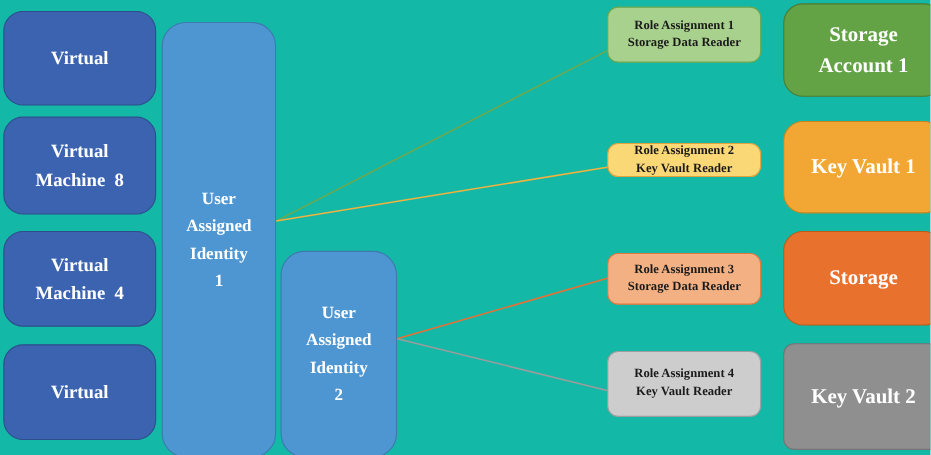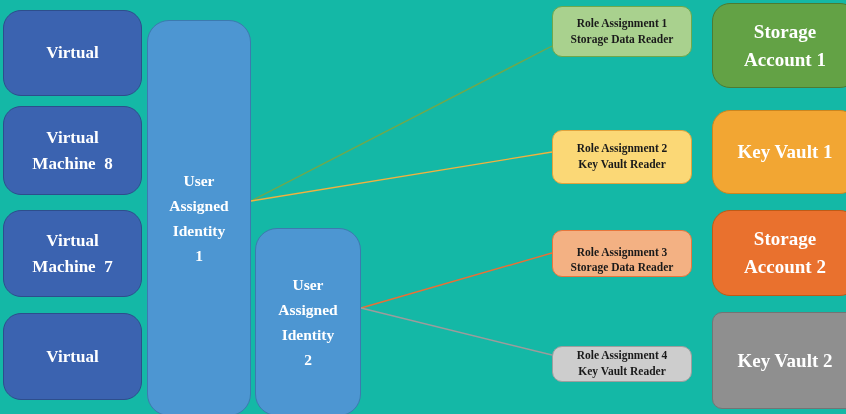--- a/index.html
+++ b/index.html
@@ -56,23 +56,23 @@
 
   .ra {
     left: 552px;
     width: 140px;
     border: 1.3px solid;
     border-radius: 10px;
     font-size: 11.5px;
     line-height: 1.35;
   }
   #role-assignment-1 { top: 6px;  height: 51px; }
-  #role-assignment-2 { top: 130px; height: 54px; }
-  #role-assignment-3 { top: 230px; height: 47px; justify-content: flex-end; }
-  #role-assignment-4 { top: 346px; height: 36px; }
+  #role-assignment-2 { top: 130px; height: 31px; }
+  #role-assignment-3 { top: 230px; height: 47px; }
+  #role-assignment-4 { top: 319px; height: 60px; }
 
   .resource {
     left: 712px;
     width: 146px;
     border: 1.5px solid;
     border-radius: 18px;
     font-size: 19px;
     line-height: 1.45;
   }
   #storage-account-1 { top: 3px;   height: 85px; }
@@ -94,21 +94,21 @@
 
   <div class="box vm" id="vm-1" style="background-color: rgb(59, 99, 176); border-color: rgb(45, 78, 140); color: rgb(255, 255, 255);">
     <div class="box-line">Virtual</div>
   </div>
   <div class="box vm" id="vm-2" style="background-color: rgb(59, 99, 176); border-color: rgb(45, 78, 140); color: rgb(255, 255, 255);">
     <div class="box-line">Virtual</div>
     <div class="box-line">Machine  8</div>
   </div>
   <div class="box vm" id="vm-3" style="background-color: rgb(59, 99, 176); border-color: rgb(45, 78, 140); color: rgb(255, 255, 255);">
     <div class="box-line">Virtual</div>
-    <div class="box-line">Machine  7</div>
+    <div class="box-line">Machine  4</div>
   </div>
   <div class="box vm" id="vm-4" style="background-color: rgb(59, 99, 176); border-color: rgb(45, 78, 140); color: rgb(255, 255, 255);">
     <div class="box-line">Virtual</div>
   </div>
 
   <div class="box identity" id="identity-1" style="background-color: rgb(77, 150, 210); border-color: rgb(60, 122, 175); color: rgb(255, 255, 255);">
     <div class="box-line">User</div>
     <div class="box-line">Assigned</div>
     <div class="box-line">Identity</div>
     <div class="box-line">1</div>
@@ -140,20 +140,19 @@
   <div class="box resource" id="storage-account-1" style="background-color: rgb(99, 162, 69); border-color: rgb(77, 123, 51); color: rgb(255, 255, 255);">
     <div class="box-line">Storage</div>
     <div class="box-line">Account 1</div>
   </div>
   <div class="box resource" id="key-vault-1" style="background-color: rgb(242, 166, 51); border-color: rgb(204, 133, 30); color: rgb(255, 255, 255);">
     <div class="box-line">Key Vault 1</div>
     <div class="box-line"></div>
   </div>
   <div class="box resource" id="storage-account-2" style="background-color: rgb(233, 113, 46); border-color: rgb(191, 91, 22); color: rgb(255, 255, 255);">
     <div class="box-line">Storage</div>
-    <div class="box-line">Account 2</div>
   </div>
   <div class="box resource" id="key-vault-2" style="background-color: rgb(143, 143, 143); border-color: rgb(116, 116, 116); color: rgb(255, 255, 255);">
     <div class="box-line">Key Vault 2</div>
     <div class="box-line"></div>
   </div>
 
 </div>
 
 </body></html>

